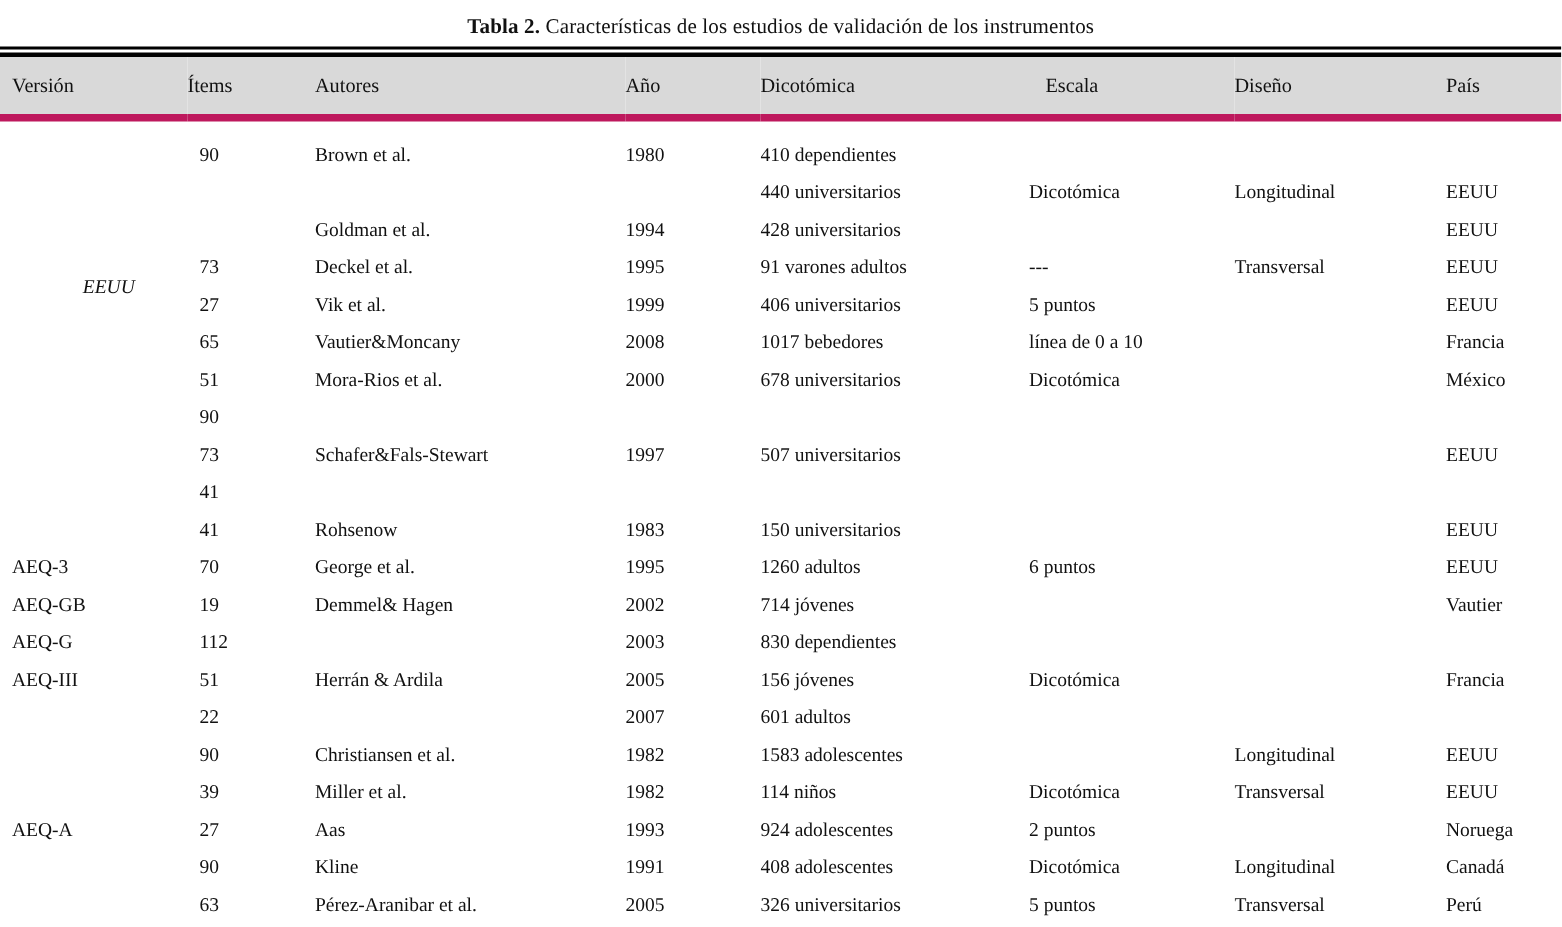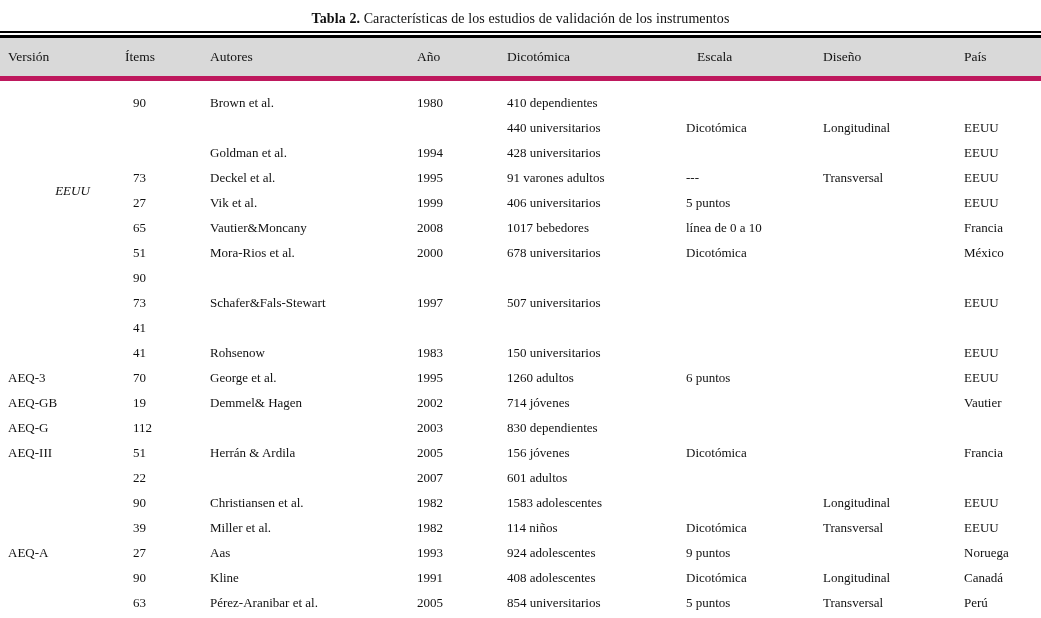--- a/index.html
+++ b/index.html
@@ -280,41 +280,41 @@
         <td>Transversal</td>
         <td>EEUU</td>
       </tr>
 
       <tr>
         <td class="c0">AEQ-A</td>
         <td class="c1v">27</td>
         <td>Aas</td>
         <td>1993</td>
         <td>924 adolescentes</td>
-        <td>9 puntos</td>
+        <td>2 puntos</td>
         <td></td>
         <td>Noruega</td>
       </tr>
 
       <tr>
         <td class="c0"></td>
         <td class="c1v">90</td>
         <td>Kline</td>
         <td>1991</td>
         <td>408 adolescentes</td>
         <td>Dicotómica</td>
         <td>Longitudinal</td>
         <td>Canadá</td>
       </tr>
 
       <tr>
         <td class="c0"></td>
         <td class="c1v">63</td>
         <td>Pérez-Aranibar et al.</td>
         <td>2005</td>
-        <td>854 universitarios</td>
+        <td>326 universitarios</td>
         <td>5 puntos</td>
         <td>Transversal</td>
         <td>Perú</td>
       </tr>
     </tbody>
   </table>
 </div>
 
 </body></html>

